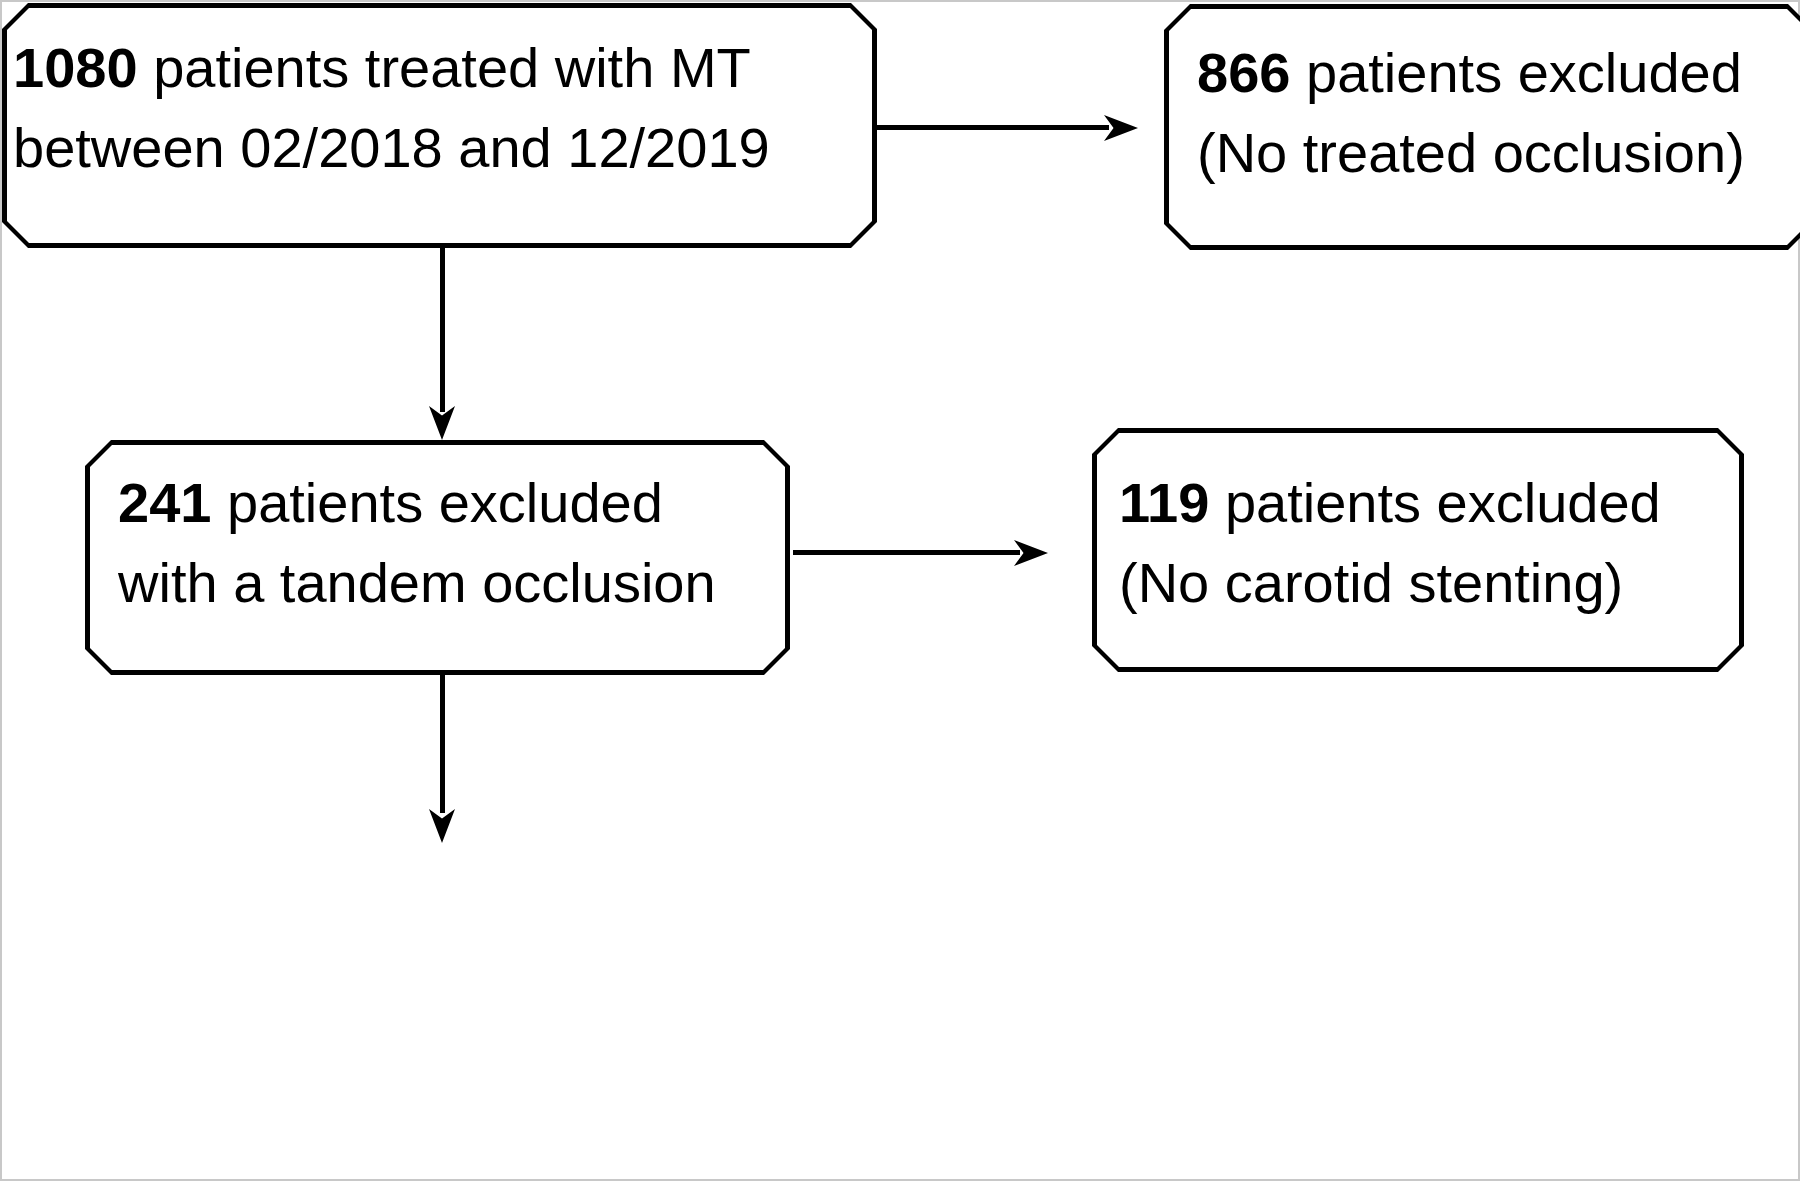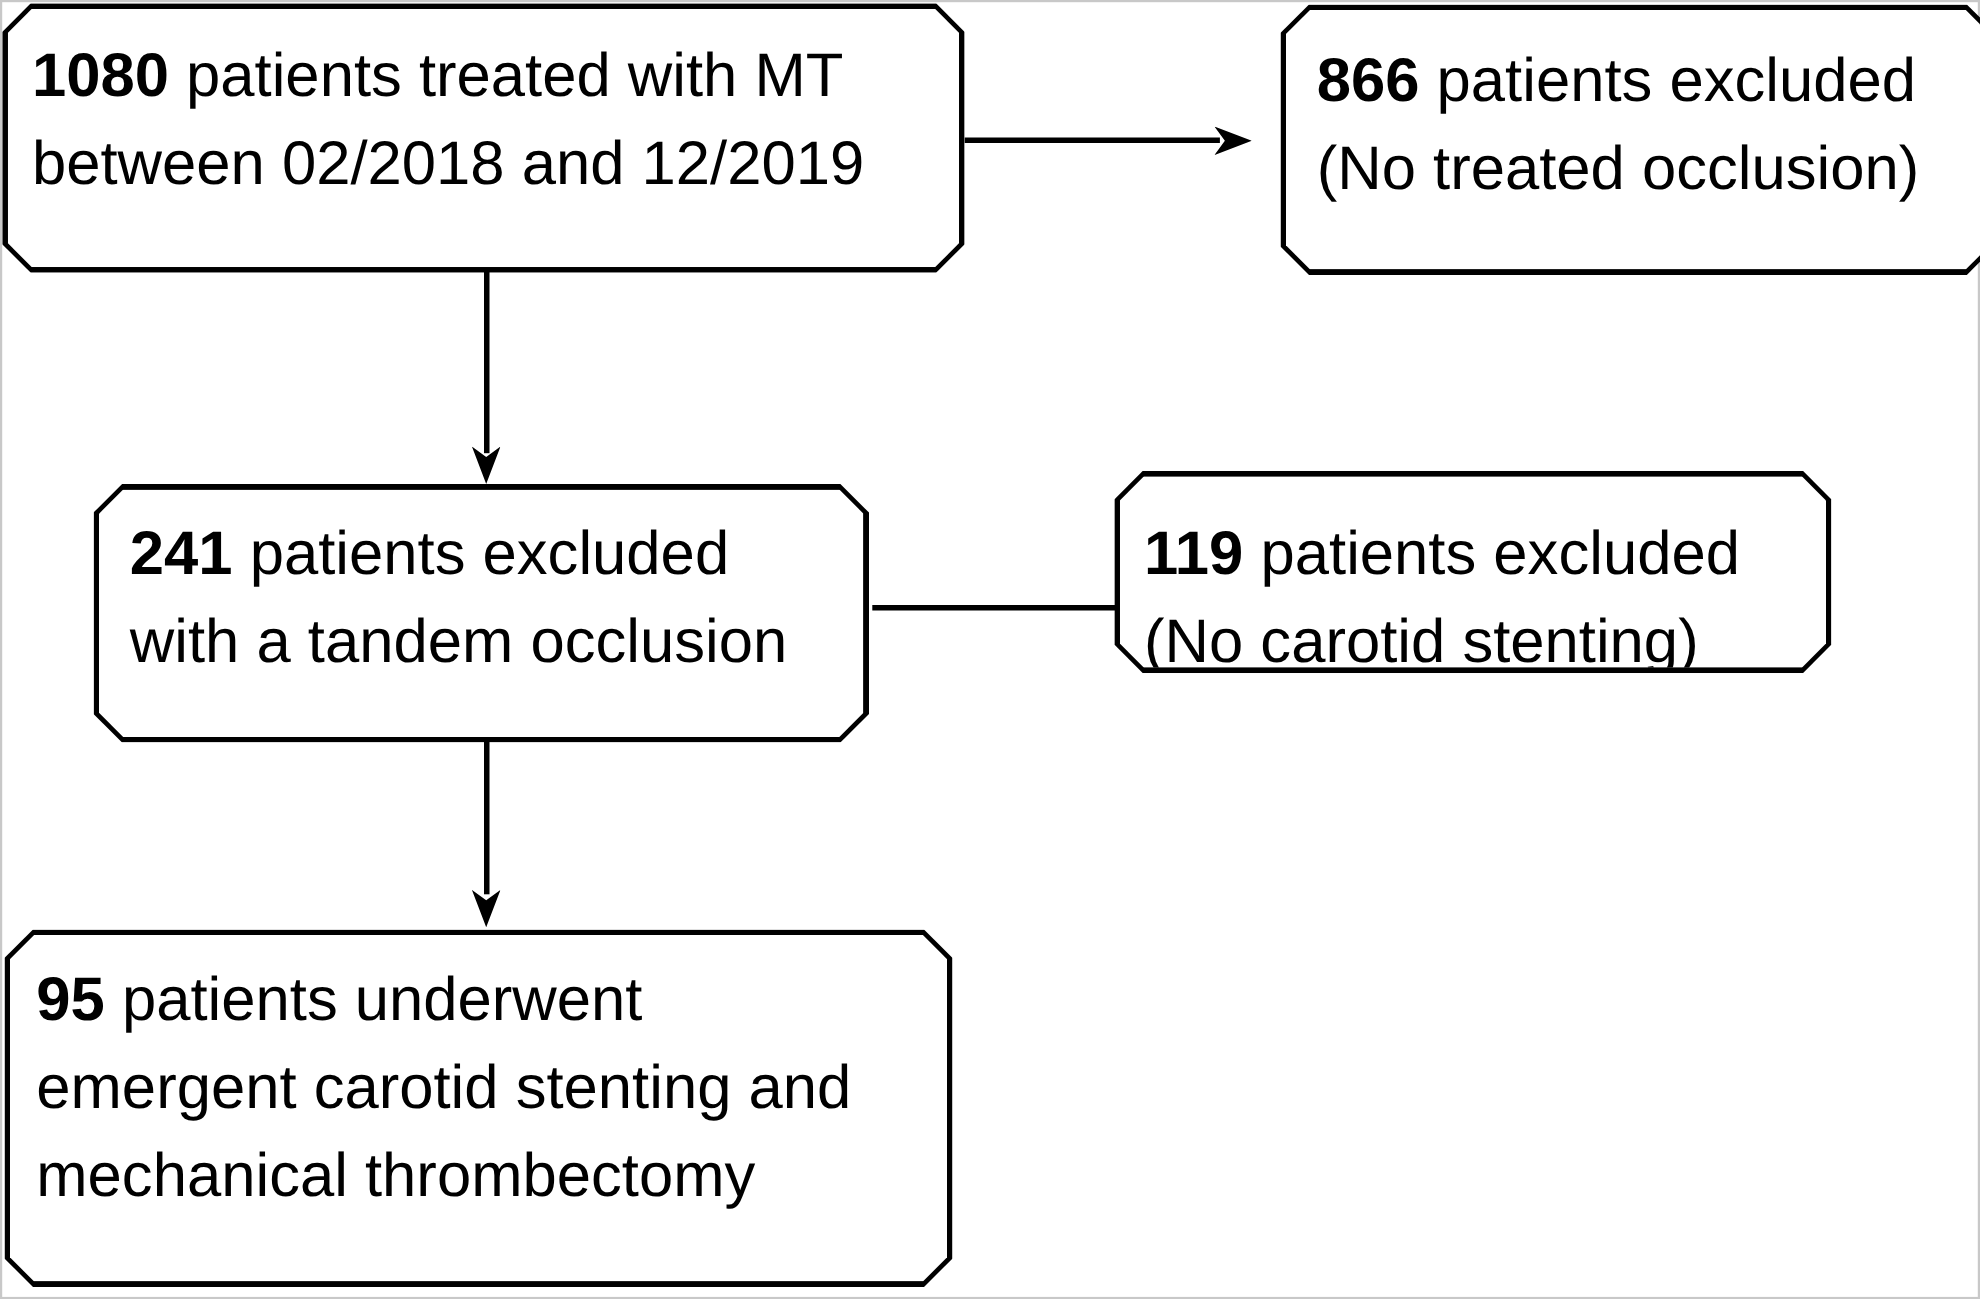--- a/index.html
+++ b/index.html
@@ -58,23 +58,23 @@
     clip-path: polygon(0 0, 100% 50%, 0 100%, 28% 50%);
   }
   .head-down {
     width: 26px; height: 34px;
     clip-path: polygon(0 0, 50% 100%, 100% 0, 50% 28%);
   }
   
   #n1 { left: 2px;    top: 3px;   width: 875px; height: 245px; }
   #n2 { left: 1164px; top: 4px;   width: 650px; height: 246px; }
   #n3 { left: 85px;   top: 440px; width: 705px; height: 235px; }
-  #n4 { left: 1013px; top: 428px; width: 652px; height: 184px; }
+  #n4 { left: 1092px; top: 428px; width: 652px; height: 244px; }
   #n5 { left: 4px;    top: 845px; width: 862px; height: 325px; }
-  #n1 .node-text { padding: 20px 0 0 22px; }
+  #n1 .node-text { padding: 20px 0 0 6px; }
   #n2 .node-text { padding: 24px 0 0 28px; }
   #n3 .node-text { padding: 18px 0 0 28px; }
   #n4 .node-text { padding: 30px 0 0 22px; }
   #n5 .node-text { padding: 18px 0 0 24px; }
 </style>
 </head>
 <body>
 
 <div class="stage">
 
@@ -109,29 +109,20 @@
 
   <div class="node" id="n4">
     <div class="node-inner">
       <div class="node-text">
         <div class="line"><span class="num">119</span><span> patients excluded</span></div>
         <div class="line"><span class="num"></span><span>(No carotid stenting)</span></div>
       </div>
     </div>
   </div>
 
-  <div class="node" id="n5">
-    <div class="node-inner">
-      <div class="node-text">
-        <div class="line"><span class="num">95</span><span> patients underwent</span></div>
-        <div class="line"><span class="num"></span><span>emergent carotid stenting and</span></div>
-        <div class="line"><span class="num"></span><span>mechanical thrombectomy</span></div>
-      </div>
-    </div>
-  </div>
 
   <div class="edge-line" style="left:877px; top:125px; width:232px; height:5px;"></div>
   <div class="head head-right" style="left:1104px; top:115px;"></div>
 
   <div class="edge-line" style="left:440px; top:246px; width:5px; height:166px;"></div>
   <div class="head head-down" style="left:429px; top:406px;"></div>
 
   <div class="edge-line" style="left:793px; top:550px; width:227px; height:5px;"></div>
   <div class="head head-right" style="left:1014px; top:540px;"></div>
 

